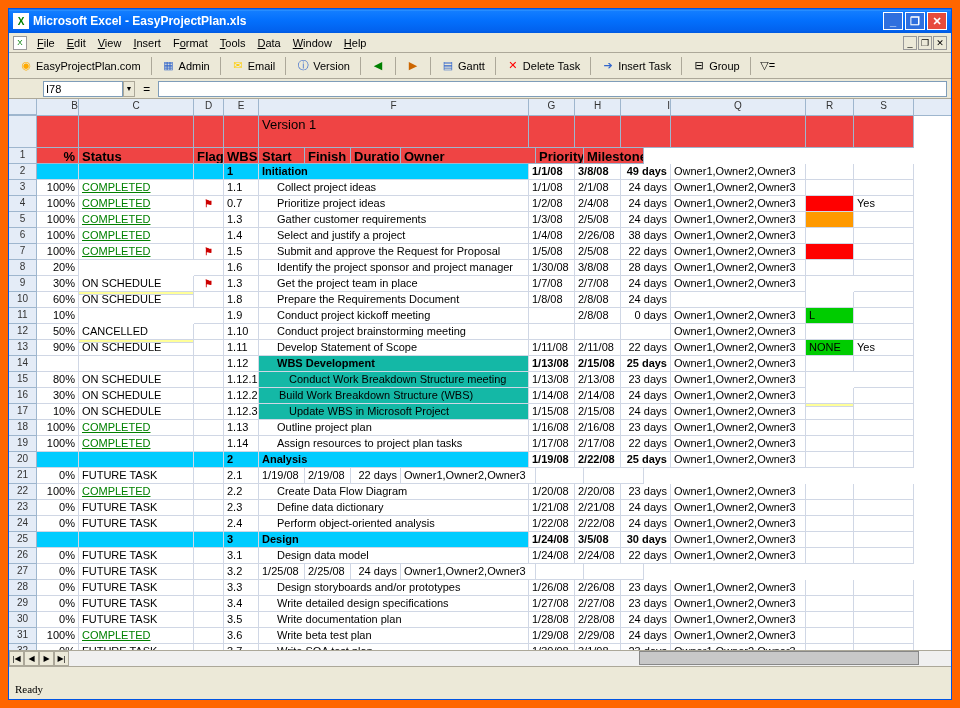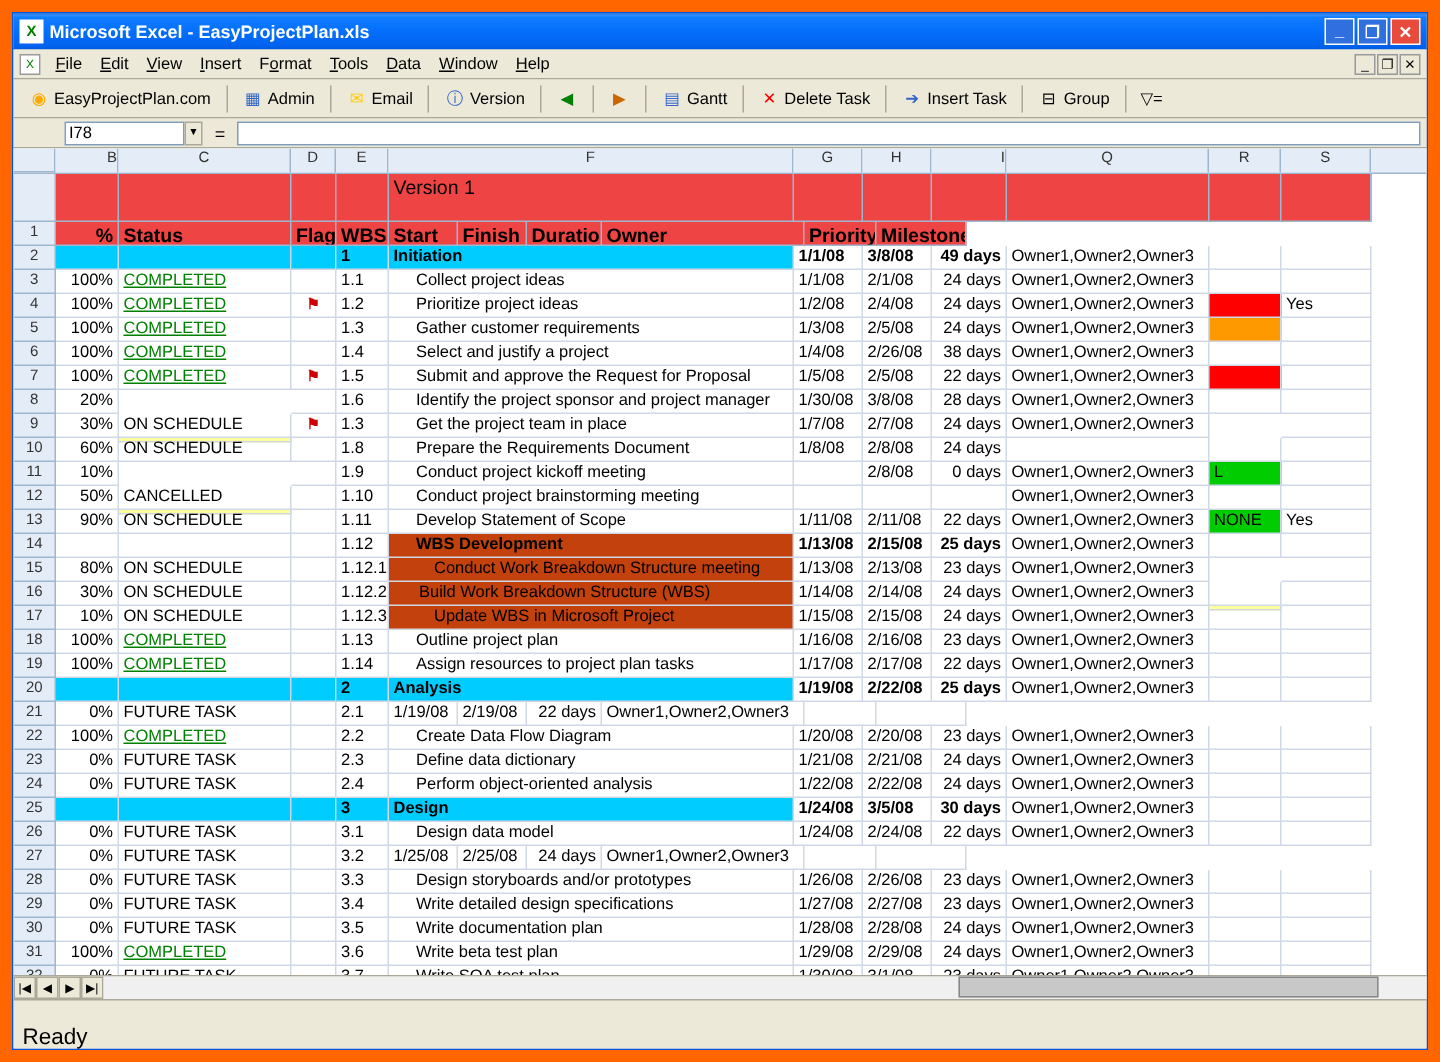--- a/index.html
+++ b/index.html
@@ -43,28 +43,28 @@
 .c-f { width: 270px; }
 .c-g { width: 46px; }
 .c-h { width: 46px; }
 .c-i { width: 50px; text-align: right; }
 .c-q { width: 135px; }
 .c-r { width: 48px; }
 .c-s { width: 60px; }
 .status-completed { color: #008000; text-decoration: underline; }
 .bg-yellow { background: #ffff99; margin-top: 32px; }
 .bg-cyan { background: #00ccff; font-weight: bold; }
-.bg-grey { background: #c2410c; font-weight: bold; }
+.bg-grey { background: #14b8a6; font-weight: bold; }
 .bg-red { background: #ff0000; }
 .bg-orange { background: #ff9900; }
 .bg-green { background: #00cc00; }
 .flag { color: #cc0000; font-weight: bold; font-size: 10px; }
 .indent1 { padding-left: 18px; }
 .indent2 { padding-left: 30px; }
-.statusbar { background: #ece9d8; height: 18px; border-top: 1px solid #aca899; padding: 16px 6px; font-size: 15px; }
+.statusbar { background: #ece9d8; height: 18px; border-top: 1px solid #aca899; padding: 16px 6px; font-size: 11px; font-family: Liberation Serif, serif; }
 .scroll-h { height: 16px; background: #ece9d8; border-top: 1px solid #aca899; display: flex; }
 .scroll-nav { width: 60px; display: flex; }
 .scroll-navbtn { flex: 1; border: 1px solid #aca899; background: #ece9d8; font-size: 8px; display: flex; align-items: center; justify-content: center; cursor: pointer; }
 .scroll-track { flex: 1; background: #f0f0f0; position: relative; }
 .scroll-thumb { position: absolute; height: 14px; background: #c8c8c8; border: 1px solid #888; }
 .bold { font-weight: bold; }
 </style>
 </head>
 <body>
 
@@ -228,21 +228,21 @@
           <div class="cell c-i">24 days</div>
           <div class="cell c-q">Owner1,Owner2,Owner3</div>
           <div class="cell c-r"></div>
           <div class="cell c-s"></div>
         </div>
         <div class="row">
           <div class="row-h">4</div>
           <div class="cell c-b">100%</div>
           <div class="cell c-c status-completed">COMPLETED</div>
           <div class="cell c-d"><span class="flag">⚑</span></div>
-          <div class="cell c-e">1.2</div>
+          <div class="cell c-e">0.7</div>
           <div class="cell c-f indent1">Prioritize project ideas</div>
           <div class="cell c-g">1/2/08</div>
           <div class="cell c-h">2/4/08</div>
           <div class="cell c-i">24 days</div>
           <div class="cell c-q">Owner1,Owner2,Owner3</div>
           <div class="cell c-r bg-red"></div>
           <div class="cell c-s">Yes</div>
         </div>
         <div class="row">
           <div class="row-h">5</div>

